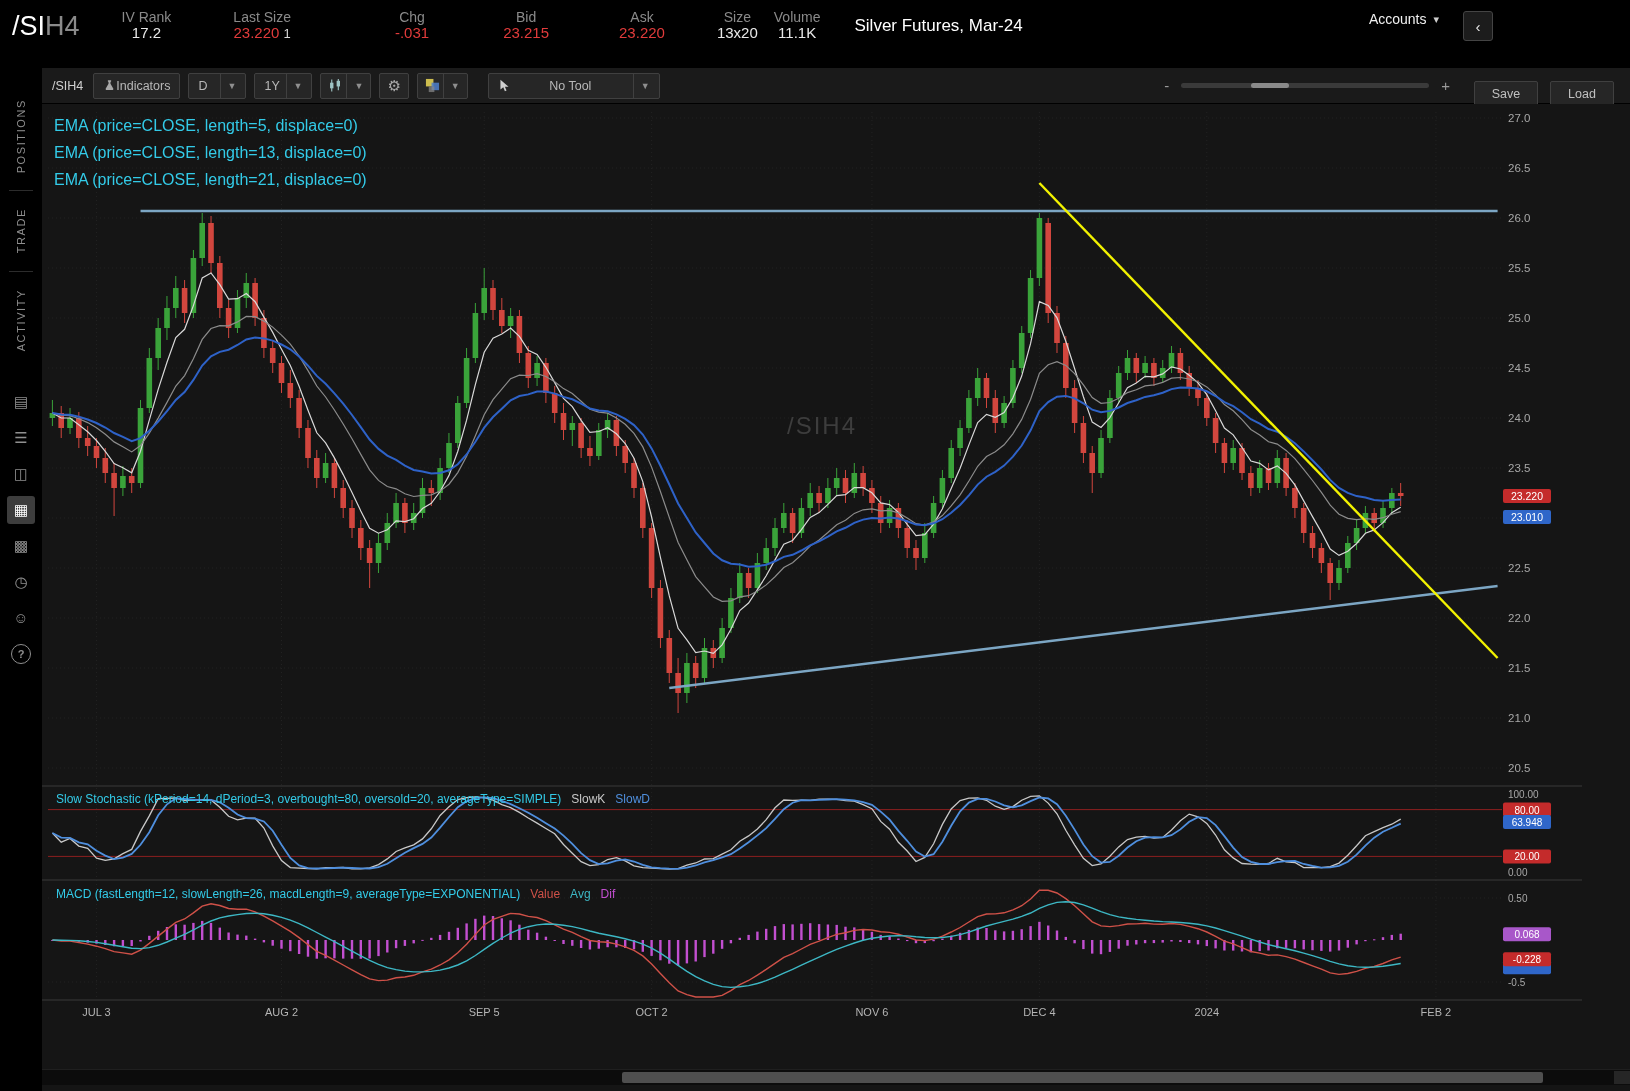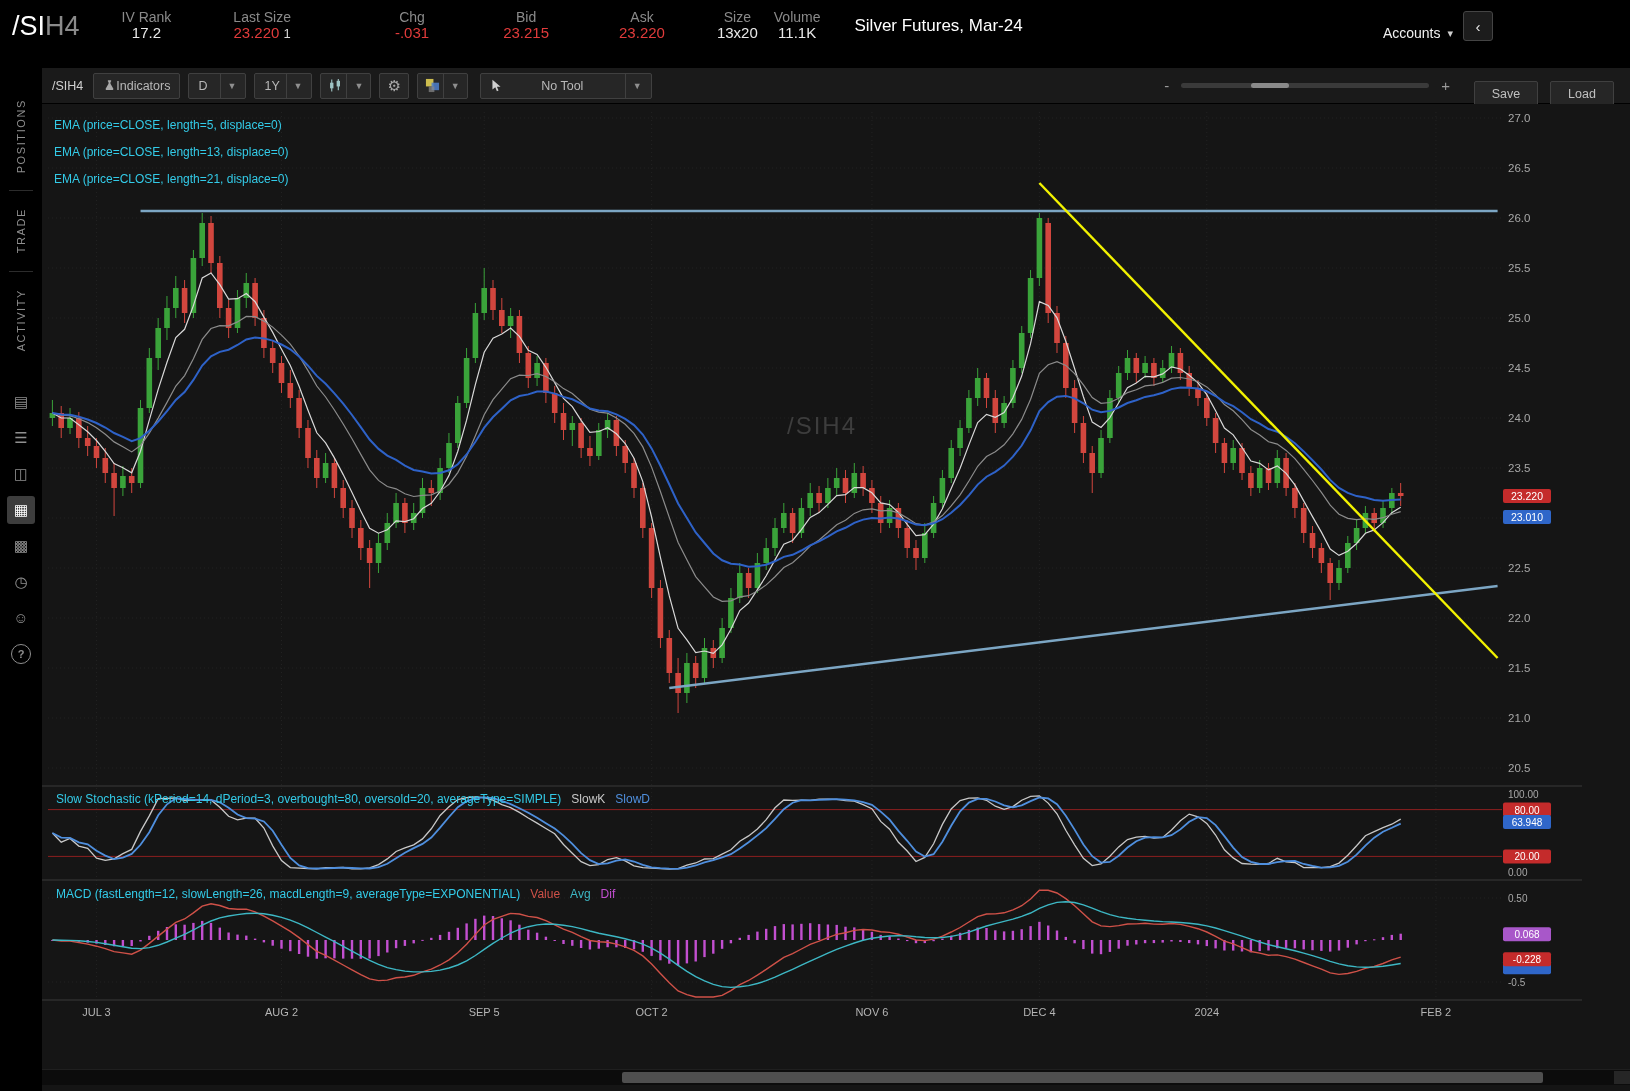--- a/index.html
+++ b/index.html
@@ -13,21 +13,21 @@
   .logo .main{color:#fff}
   .logo .suffix{color:#8a8a8a}
   .hdr-stats{display:flex;align-items:center}
   .stat{text-align:center;white-space:nowrap}
   .stat-label{color:#8a8a8a;font-size:14px;line-height:14px}
   .stat-value{font-size:15px;line-height:18px;color:#e8e8e8}
   .stat-value.red{color:#e13b3b}
   .stat-extra{color:#d8d8d8;font-size:13px}
   .s0{margin-left:42px}.s1{margin-left:62px}.s2{margin-left:104px}.s3{margin-left:74px}.s4{margin-left:70px}.s5{margin-left:52px}.s6{margin-left:16px}
   .hdr-desc{color:#fff;font-size:17px;margin-left:34px;white-space:nowrap}
-  .hdr-right{margin-left:auto;display:flex;align-items:flex-end;gap:10px}
+  .hdr-right{margin-left:auto;display:flex;align-items:flex-start;gap:24px}
   .accounts{display:flex;align-items:center;gap:7px;color:#f0f0f0;font-size:14px;cursor:default}
   .accounts .chev{color:#cfcfcf;font-size:11px}
   .collapse-btn{width:30px;height:30px;background:#1c1c1c;border:1px solid #444;color:#e6e6e6;font-size:15px;border-radius:3px;display:flex;align-items:center;justify-content:center}
 
   
   .body-row{display:flex;height:1039px;background:#000}
   .sidebar{width:42px;background:#000;flex:none}
   .vtabs{padding-top:30px;display:flex;flex-direction:column;align-items:center}
   .vtab{writing-mode:vertical-rl;transform:rotate(180deg);color:#8f8f8f;font-size:11px;letter-spacing:1.6px;padding:17px 0}
   .vsep{width:24px;height:1px;background:#2c2c2c}
@@ -49,21 +49,21 @@
   .zoom{margin-left:auto;display:flex;align-items:center;gap:12px}
   .zoom .zchar{color:#9a9a9a;font-size:15px}
   .ztrack{position:relative;width:248px;height:5px;background:#3a3a3a;border-radius:3px}
   .zthumb{position:absolute;left:28%;top:0;width:38px;height:5px;background:#8a8a8a;border-radius:3px}
   .savebtns{display:flex;gap:12px;margin:16px 6px 0 16px}
   .savebtns .tb-btn{min-width:64px;justify-content:center;color:#c0c0c0}
 
   .chart-wrap{position:relative;width:1588px;height:921px;background:#151515}
   svg{display:block}
   .study-labels{position:absolute;left:12px;top:8px;z-index:3}
-  .study-label{color:#33cbe8;font-size:12px;line-height:27px;white-space:nowrap}
+  .study-label{color:#33cbe8;font-size:16px;line-height:27px;white-space:nowrap}
   .panel-title{position:absolute;left:14px;font-size:12px;color:#33cbe8;z-index:3;white-space:nowrap}
   .panel-title .leg{margin-left:10px;font-size:12px}
   #stoch-title{top:688px}
   #macd-title{top:783px}
 
   .hscroll{position:relative;margin-top:44px;height:16px;background:#0c0c0c;border-top:1px solid #1f1f1f}
   .hthumb{position:absolute;left:36.5%;width:58%;top:2px;bottom:2px;background:#4f4f4f;border-radius:2px}
   .hscroll .endbox{position:absolute;right:0;top:1px;bottom:1px;width:16px;background:#262626}
 </style>
 </head>
@@ -173,21 +173,21 @@
         <button class="tb-btn square">
           <span>
               <svg width="15" height="15" viewBox="0 0 16 16">
                 <rect x="1" y="1" width="8" height="8" fill="#cdbd4e"></rect>
                 <rect x="7" y="5" width="8" height="8" fill="#4e7fcd" opacity="0.85"></rect>
                 <rect x="4" y="9" width="6" height="6" fill="#8a8a8a" opacity="0.7"></rect>
               </svg>
             </span>
           <span class="arrow">▼</span>
         </button>
-        <button class="tb-btn notool" style="margin-left:4px">
+        <button class="tb-btn notool" style="margin-left:12px">
           <span>
               <svg width="13" height="15" viewBox="0 0 16 16">
                 <polygon points="3,1 3,13 6.5,10 8.5,15 10.5,14 8.5,9.5 13,9.5" fill="#cfcfcf"></polygon>
               </svg>
             </span>
           <span class="lbl">No Tool</span>
           <span class="arrow">▼</span>
         </button>
         <div class="zoom">
           <span class="zchar">-</span>

